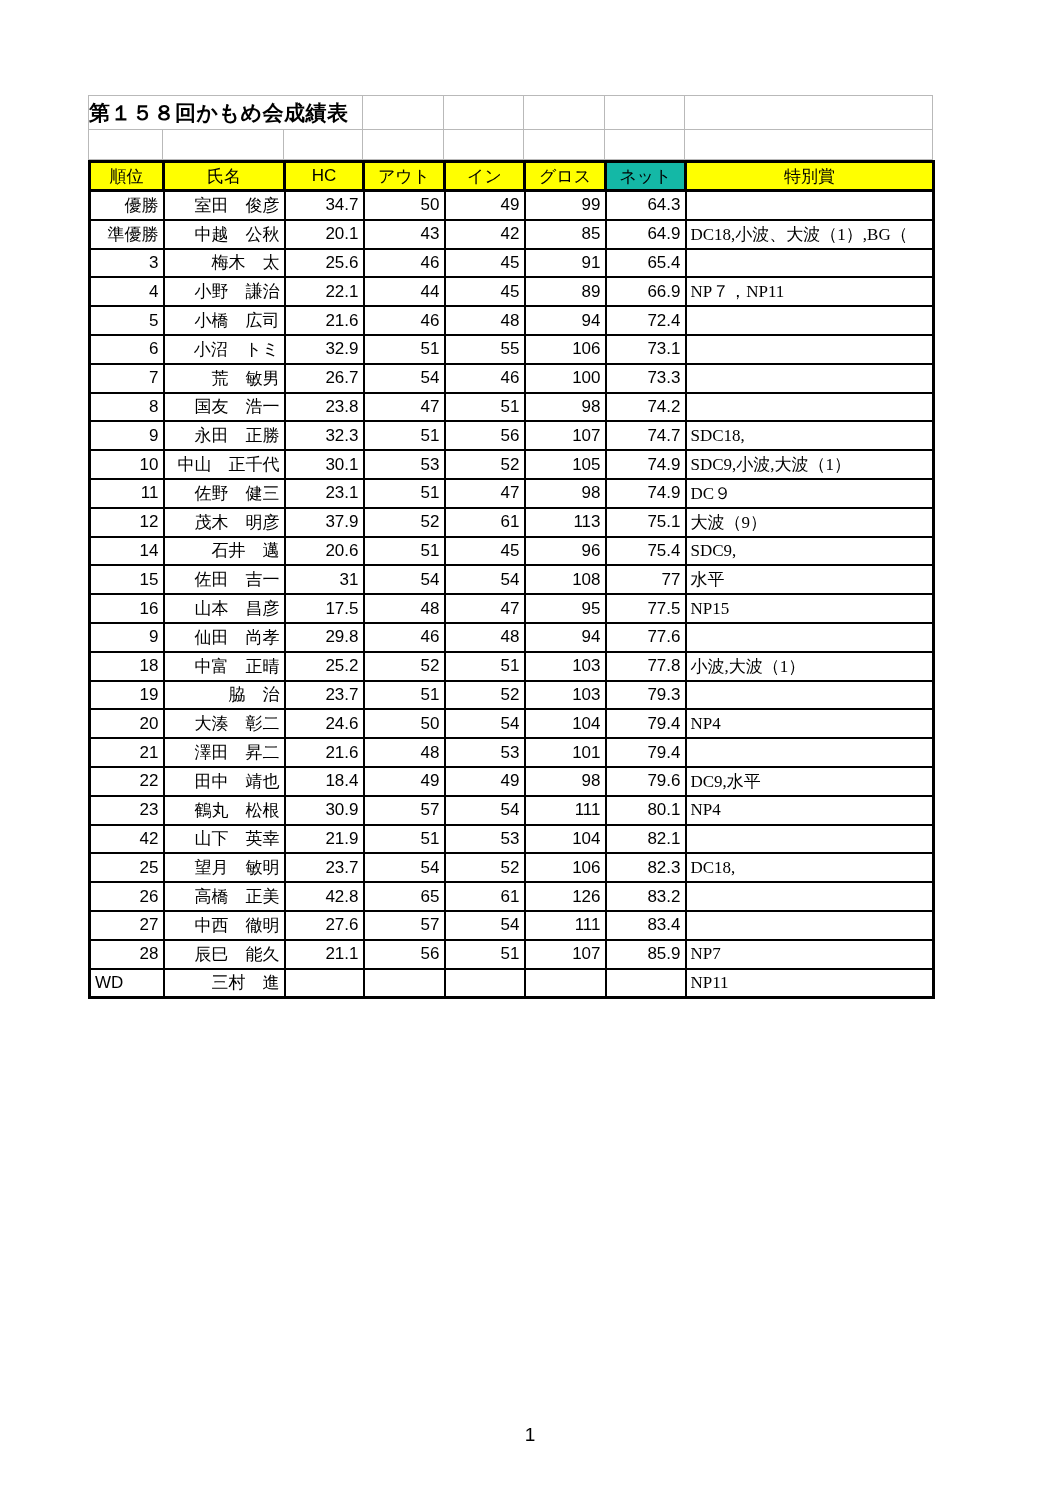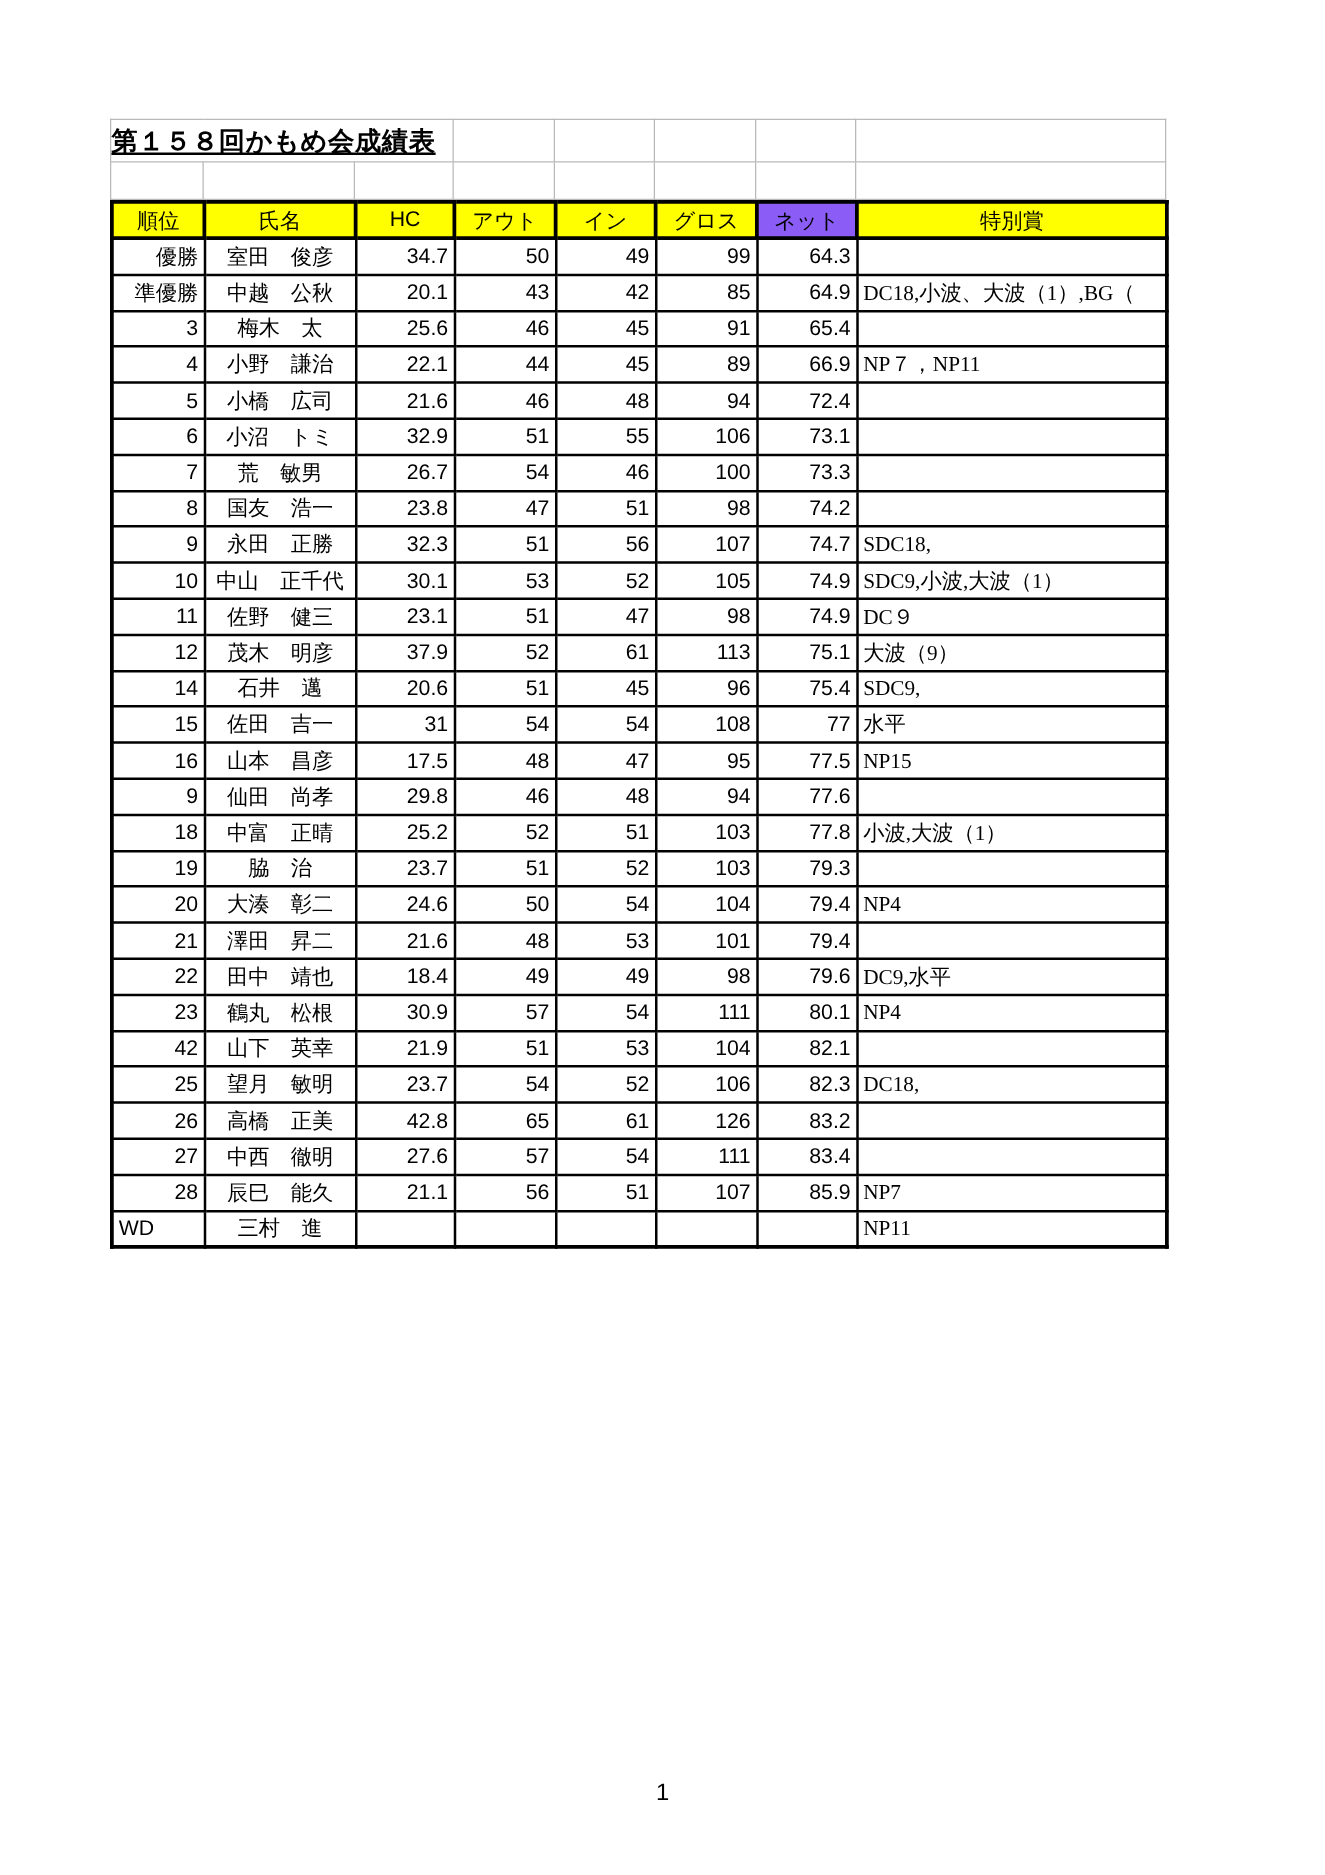--- a/index.html
+++ b/index.html
@@ -10,36 +10,36 @@
   }
   .sheet{position:absolute;left:88px;top:95px;}
 
   
   table.topgrid{border-collapse:collapse;table-layout:fixed;width:844px;}
   table.topgrid td{border:1px solid #b9b9b9;padding:0;overflow:hidden;white-space:nowrap;}
   td.title-cell{
     font-family:"Liberation Sans",sans-serif;font-weight:bold;font-size:21px;
     padding-left:5px;letter-spacing:0.5px;
   }
-  tr.title-row td{height:33px;text-decoration:underline;}
+  tr.title-row td{height:33px;}
   tr.spacer-row td{height:29px;}
 
   
   table.results{border-collapse:collapse;table-layout:fixed;width:844px;border:3px solid #000;padding-left:13px;}
   table.results th{
     border:3px solid #000;height:26px;font-size:17px;font-weight:normal;
     text-align:center;padding:0;font-family:"Liberation Sans",sans-serif;
   }
   table.results td{
     border:2px solid #000;height:26.8px;font-size:17px;padding:0 4px;
     overflow:hidden;white-space:nowrap;
   }
   td.c-rank{text-align:right;font-family:"Liberation Sans",sans-serif;}
   td.c-rank.wd{text-align:left;}
-  td.c-name{text-align:center;font-family:"Liberation Serif",serif;font-size:16.5px;}
+  td.c-name{text-align:right;font-family:"Liberation Serif",serif;font-size:16.5px;}
   td.c-hc,td.c-out,td.c-in,td.c-gross,td.c-net{
     text-align:right;font-family:"Liberation Sans",sans-serif;
   }
   td.c-prize{text-align:left;font-family:"Liberation Serif",serif;font-size:15px;}
 
   .page-number{
     position:absolute;left:0;top:1424px;width:1060px;text-align:center;
     font-size:19px;font-family:"Liberation Sans",sans-serif;
   }
 </style>
@@ -93,21 +93,21 @@
         <col style="width:248px">
     </colgroup>
     <thead>
       <tr>
         <th style="background: rgb(255, 255, 0);">順位</th>
         <th style="background: rgb(255, 255, 0);">氏名</th>
         <th style="background: rgb(255, 255, 0);">HC</th>
         <th style="background: rgb(255, 255, 0);">アウト</th>
         <th style="background: rgb(255, 255, 0);">イン</th>
         <th style="background: rgb(255, 255, 0); margin-top: 28px;">グロス</th>
-        <th style="background: #8b5cf6;">ネット</th>
+        <th style="background: #14b8a6;">ネット</th>
         <th style="background: rgb(255, 255, 0);">特別賞</th>
       </tr>
     </thead>
     <tbody>
         <tr>
           <td class="c-rank">優勝</td>
           <td class="c-name">室田　俊彦</td>
           <td class="c-hc">34.7</td>
           <td class="c-out">50</td>
           <td class="c-in">49</td>

